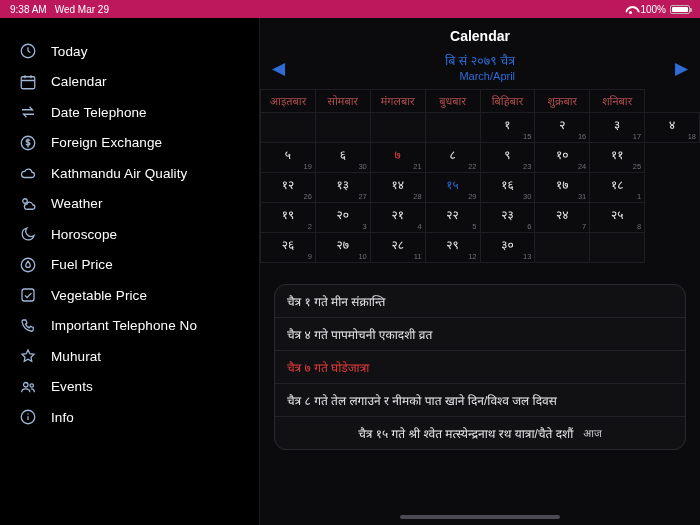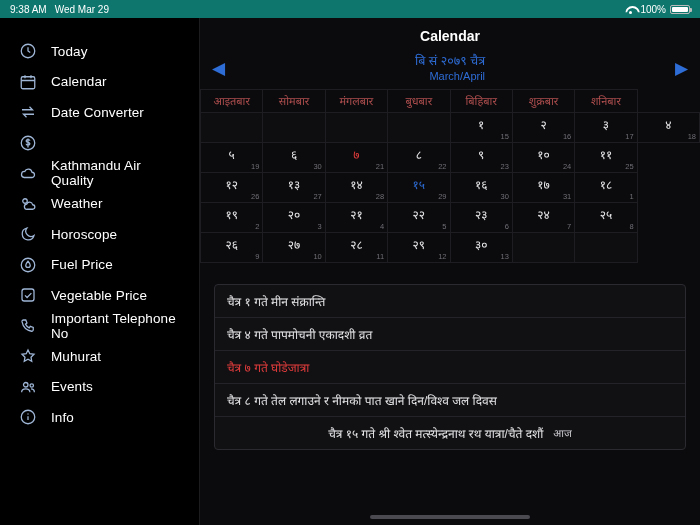--- a/index.html
+++ b/index.html
@@ -3,21 +3,21 @@
 <meta charset="utf-8">
 <style>
   * { box-sizing: border-box; margin: 0; padding: 0; }
   html, body {
     width: 700px; height: 525px;
     background: #000;
     font-family: "Liberation Sans", sans-serif;
     color: #fff;
     overflow: hidden;
   }
-  .screen { position: relative; width: 700px; height: 525px; background: #0f766e; }
+  .screen { position: relative; width: 700px; height: 525px; background: #be185d; }
 
   
   .statusbar {
     height: 18px; display: flex; align-items: center;
     padding: 0 10px; font-size: 10px; color: #fff;
   }
   .statusbar .left { display: flex; gap: 8px; align-items: center; }
   .statusbar .right { margin-left: auto; display: flex; gap: 4px; align-items: center; }
   .wifi-ico { display:inline-block; width: 11px; height: 9px; position: relative; }
   .wifi-ico::before{
@@ -34,21 +34,21 @@
     position: relative; display:inline-block;
   }
   .batt::after{ content:""; position:absolute; right:-3px; top:2.5px; width:2px; height:4px; background:#bbb; border-radius:0 1px 1px 0;}
   .batt i{ position:absolute; left:1px; top:1px; bottom:1px; width:16px; background:#fff; border-radius:1px; display:block;}
 
   
   .body { display: flex; height: 507px; }
 
   
   .sidebar {
-    width: 200px; background: #000; border-right: 1px solid #1c1c1e;
+    width: 260px; background: #000; border-right: 1px solid #1c1c1e;
     padding-top: 18px;
   }
   .side-item {
     display: flex; align-items: center; gap: 14px;
     height: 30.5px; padding: 0 18px; color: #fff;
     font-size: 13.5px; letter-spacing: .1px;
   }
   .side-item .ico {
     width: 19px; height: 19px; flex: 0 0 19px;
     display: flex; align-items: center; justify-content: center;
@@ -93,21 +93,21 @@
     position: absolute; right: 3px; bottom: 1px;
     font-size: 7.5px; color: #6f6f76;
   }
   .grid td.hol .np { color: #e03b3b; }
   .grid td.today .np { color: #2e6cd6; }
   .grid td.empty { background: #0e0e11; }
 
   
   .events {
     position: absolute; left: 14px; right: 14px; top: 266px;
-    background: #111114; border: 1px solid #2a2a30; border-radius: 4px;
+    background: #111114; border: 1px solid #2a2a30; border-radius: 12px;
     overflow: hidden;
   }
   .event-row {
     display: flex; align-items: center; justify-content: space-between;
     gap: 10px; padding: 7.5px 12px; font-size: 12px; color: #e3e3e6;
     border-bottom: 1px solid #232329;
   }
   .event-row:last-child { border-bottom: none; justify-content: center; }
   .event-row.hol .etext { color: #e03b3b; }
   .event-row .etag { font-size: 10.5px; color: #cfcfd4; }
@@ -159,31 +159,32 @@
           </span>
         <span>Calendar</span>
       </div>
 
       <div class="side-item">
         <span class="ico">
             <svg viewBox="0 0 24 24" fill="none" stroke="currentColor" stroke-width="1.7">
               <path d="M4 9h14l-4-4M20 15H6l4 4"></path>
             </svg>
           </span>
-        <span>Date Converter</span>
+        <span>Date Telephone</span>
       </div>
 
 
       <div class="side-item">
         <span class="ico">
             <svg viewBox="0 0 24 24" fill="none" stroke="currentColor" stroke-width="1.7">
               <circle cx="12" cy="12" r="9"></circle>
               <path d="M12 6v12M14.5 9c0-1-1.1-1.6-2.5-1.6S9.5 8.1 9.5 9.2c0 2.4 5 1.4 5 3.8 0 1.1-1.1 1.7-2.5 1.7s-2.5-.6-2.5-1.7"></path>
             </svg>
           </span>
+        <span>Foreign Exchange</span>
       </div>
 
       <div class="side-item">
         <span class="ico">
             <svg viewBox="0 0 24 24" fill="none" stroke="currentColor" stroke-width="1.7">
               <path d="M7 18h10a3.5 3.5 0 0 0 .3-7 5 5 0 0 0-9.6-1A3.5 3.5 0 0 0 7 18z"></path>
             </svg>
           </span>
         <span>Kathmandu Air Quality</span>
       </div>

